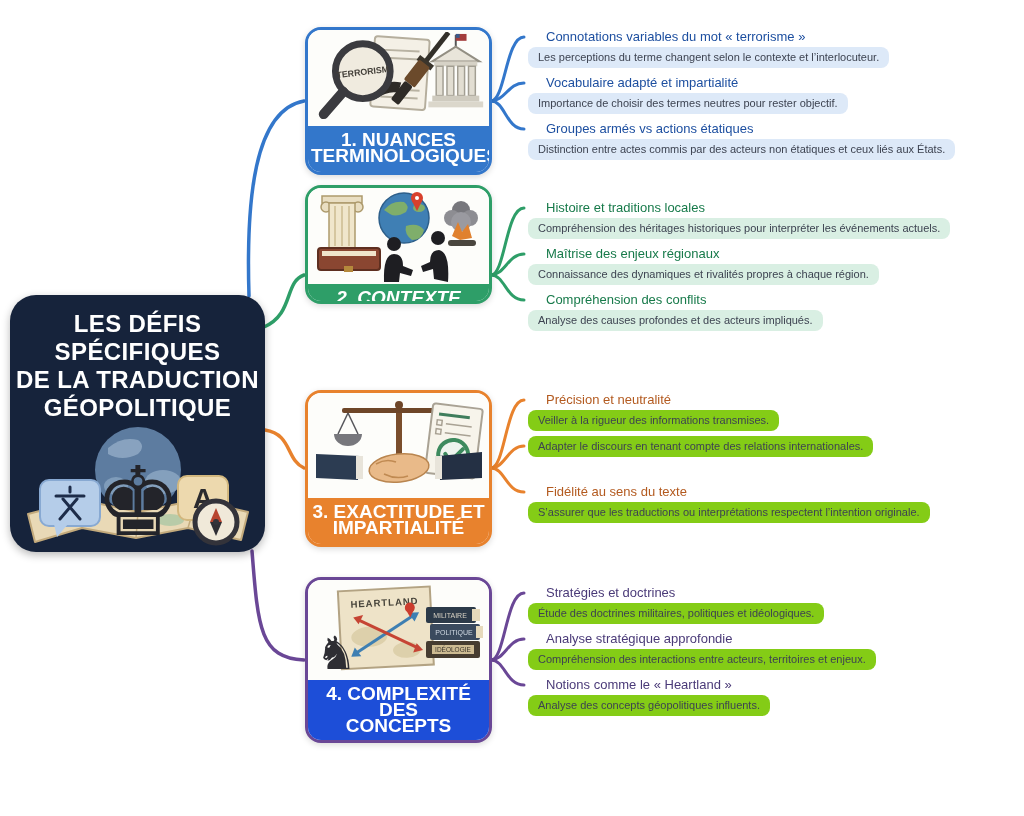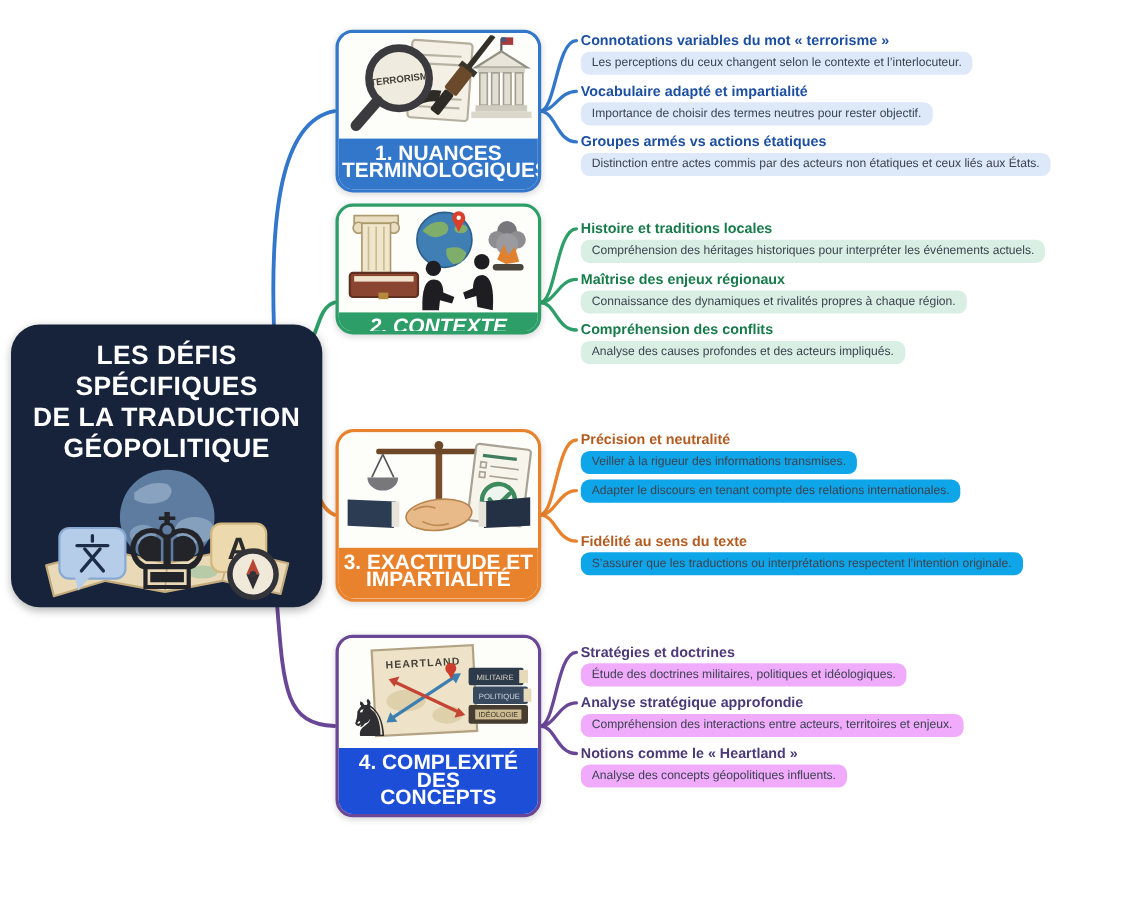--- a/index.html
+++ b/index.html
@@ -1,21 +1,21 @@
 <!DOCTYPE html>
 <html><head>
 <meta charset="utf-8">
 <style>
   html,body{margin:0;padding:0;background:#fff;}
   .canvas{position:relative;width:1024px;height:816px;background:#ffffff;
           font-family:"Liberation Sans",sans-serif;overflow:hidden;}
   svg.connectors{position:absolute;left:0;top:0;z-index:1;}
 
   
-  .central{position:absolute;left:10px;top:295px;width:283px;height:257px;
+  .central{position:absolute;left:10px;top:295px;width:255px;height:257px;
            background:#16233b;border-radius:26px;z-index:2;display:flex;
            flex-direction:column;align-items:center;padding-top:15px;
            box-sizing:border-box;box-shadow:0 3px 8px rgba(0,0,0,.28);}
   .central-title{color:#ffffff;font-weight:bold;font-size:24px;line-height:28px;
                  text-align:center;letter-spacing:.4px;}
   .central-title span{display:block;}
   .central-art{margin-top:2px;}
 
   
   .branch{position:absolute;left:305px;width:187px;background:#ffffff;
@@ -27,27 +27,27 @@
         padding:6px 3px 8px;}
   .band span{display:block;}
   .b1{border-color:#3377cb}.b1 .band{background:#3377cb}
   .b2{border-color:#2e9e68}.b2 .band{background:#2e9e68}
   .b3{border-color:#e8822d}.b3 .band{background:#e8822d}
   .b4{border-color:#6a4796}.b4 .band{background:#1d4ed8}
 
   
   .subcol{position:absolute;left:528px;z-index:2;}
   .item{height:46px;}
-  .item-title{font-size:13px;font-weight:bold;line-height:20px;white-space:nowrap;}
+  .item-title{font-size:13px;font-weight:normal;line-height:20px;white-space:nowrap;margin-left:18px;}
   .item-desc{display:inline-block;font-size:11px;line-height:15px;padding:3px 10px;
              border-radius:8px;color:#3d4351;white-space:nowrap;}
   .c1 .item-title{color:#1d4fa0}.c1 .item-desc{background:#dde9f8}
   .c2 .item-title{color:#177a4a}.c2 .item-desc{background:#d9efe3}
-  .c3 .item-title{color:#b35a1f}.c3 .item-desc{background:#0ea5e9}
-  .c4 .item-title{color:#4a3a78}.c4 .item-desc{background:#f0abfc}
+  .c3 .item-title{color:#b35a1f}.c3 .item-desc{background:#84cc16}
+  .c4 .item-title{color:#4a3a78}.c4 .item-desc{background:#84cc16}
 </style>
 </head>
 <body>
 
 <div class="canvas">
 
   <svg class="connectors" width="1024" height="816">
     <g fill="none" stroke-linecap="round">
 
       <path d="M249,296 C246,200 254,110 304,101" stroke="#3377cb" stroke-width="3.5"></path>
@@ -217,21 +217,21 @@
           <rect x="134" y="52" width="28" height="6" rx="3" fill="#4a463e"></rect>
         </g>
       </svg>
     </div>
     <div class="band">
       <span>2. CONTEXTE HISTORIQUE</span>
       <span>ET CULTUREL</span>
     </div>
   </div>
 
-  <div class="branch b3" style="top:390px;height:157px;border-radius:17px;">
+  <div class="branch b3" style="top:390px;height:157px;">
     <div class="branch-art">
       <svg width="170" height="96" viewBox="0 0 170 96">
         <g>
           <rect x="82" y="4" width="6" height="58" fill="#7a4e2c"></rect>
           <rect x="28" y="10" width="114" height="5" rx="2" fill="#6e4628"></rect>
           <circle cx="85" cy="7" r="4" fill="#6e4628"></circle>
           <g stroke="#55555a" stroke-width="1.5">
             <line x1="34" y1="15" x2="24" y2="36"></line>
               <line x1="34" y1="15" x2="44" y2="36"></line>
             <line x1="136" y1="15" x2="126" y2="36"></line>
@@ -305,21 +305,21 @@
     </div>
     <div class="band">
       <span>4. COMPLEXITÉ DES</span>
       <span>CONCEPTS</span>
     </div>
   </div>
 
   <div class="subcol c1" style="top:27px;">
     <div class="item">
       <div class="item-title">Connotations variables du mot « terrorisme »</div>
-      <div class="item-desc">Les perceptions du ceux changent selon le contexte et l’interlocuteur.</div>
+      <div class="item-desc">Les perceptions du terme changent selon le contexte et l’interlocuteur.</div>
     </div>
     <div class="item">
       <div class="item-title">Vocabulaire adapté et impartialité</div>
       <div class="item-desc">Importance de choisir des termes neutres pour rester objectif.</div>
     </div>
     <div class="item">
       <div class="item-title">Groupes armés vs actions étatiques</div>
       <div class="item-desc">Distinction entre actes commis par des acteurs non étatiques et ceux liés aux États.</div>
     </div>
   </div>

